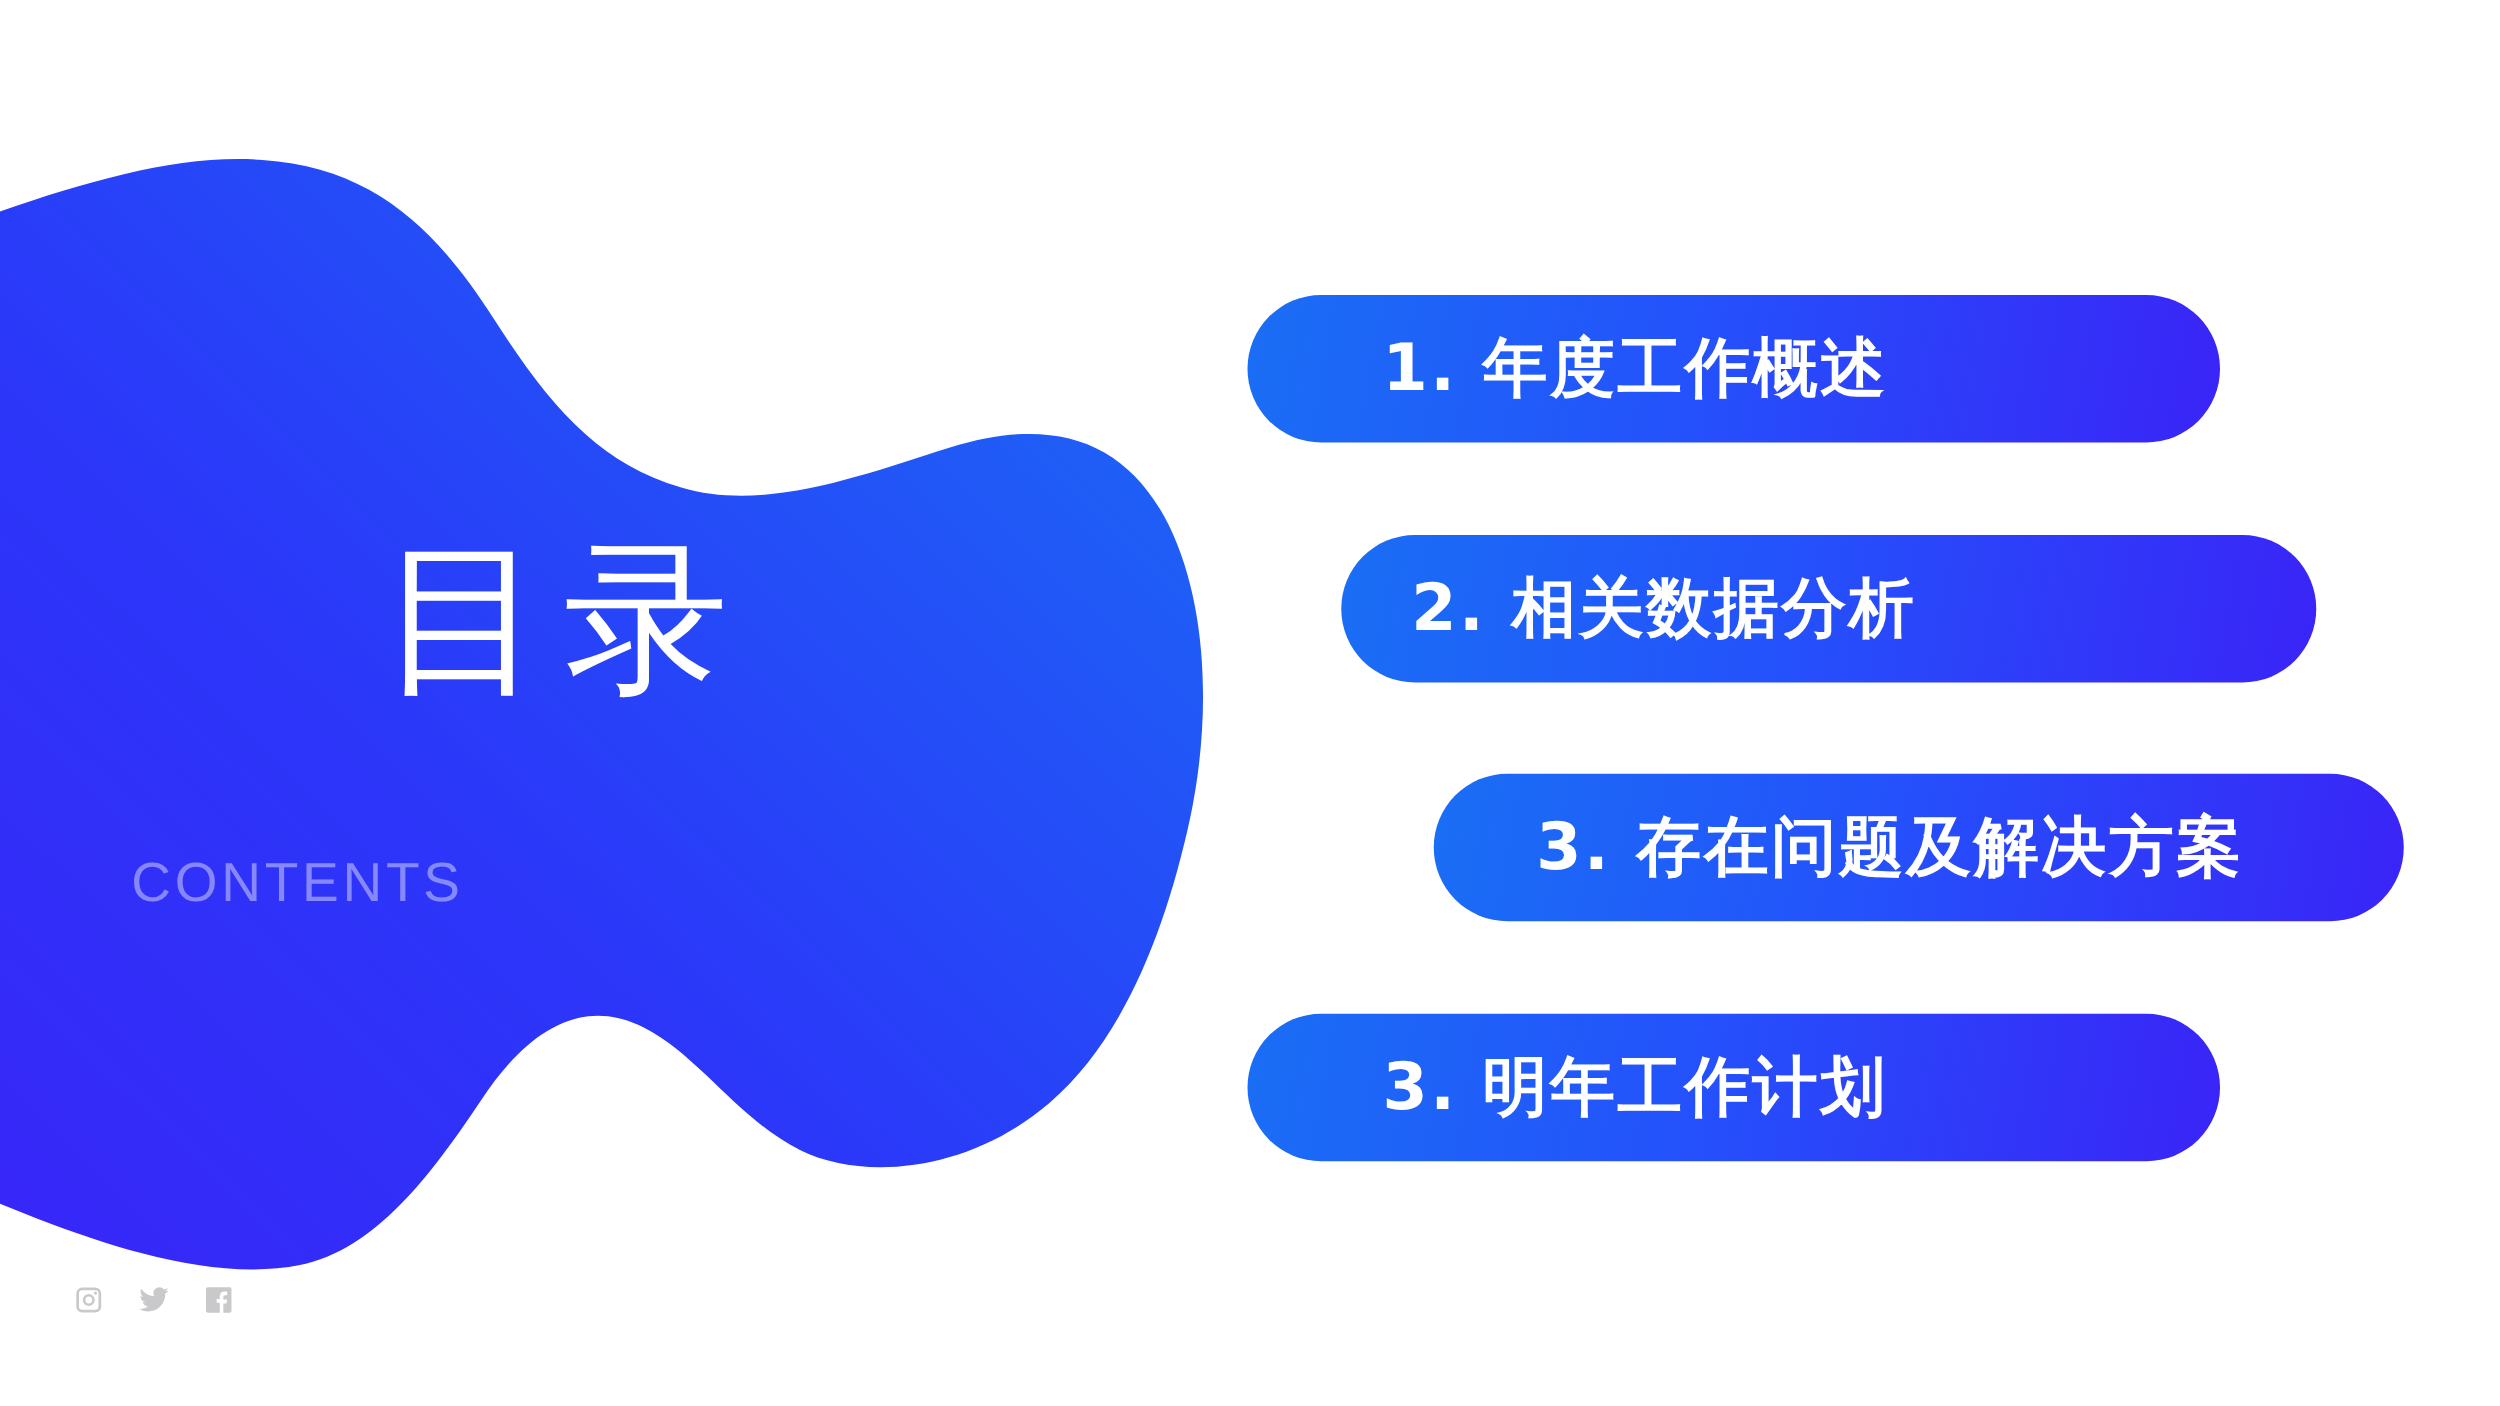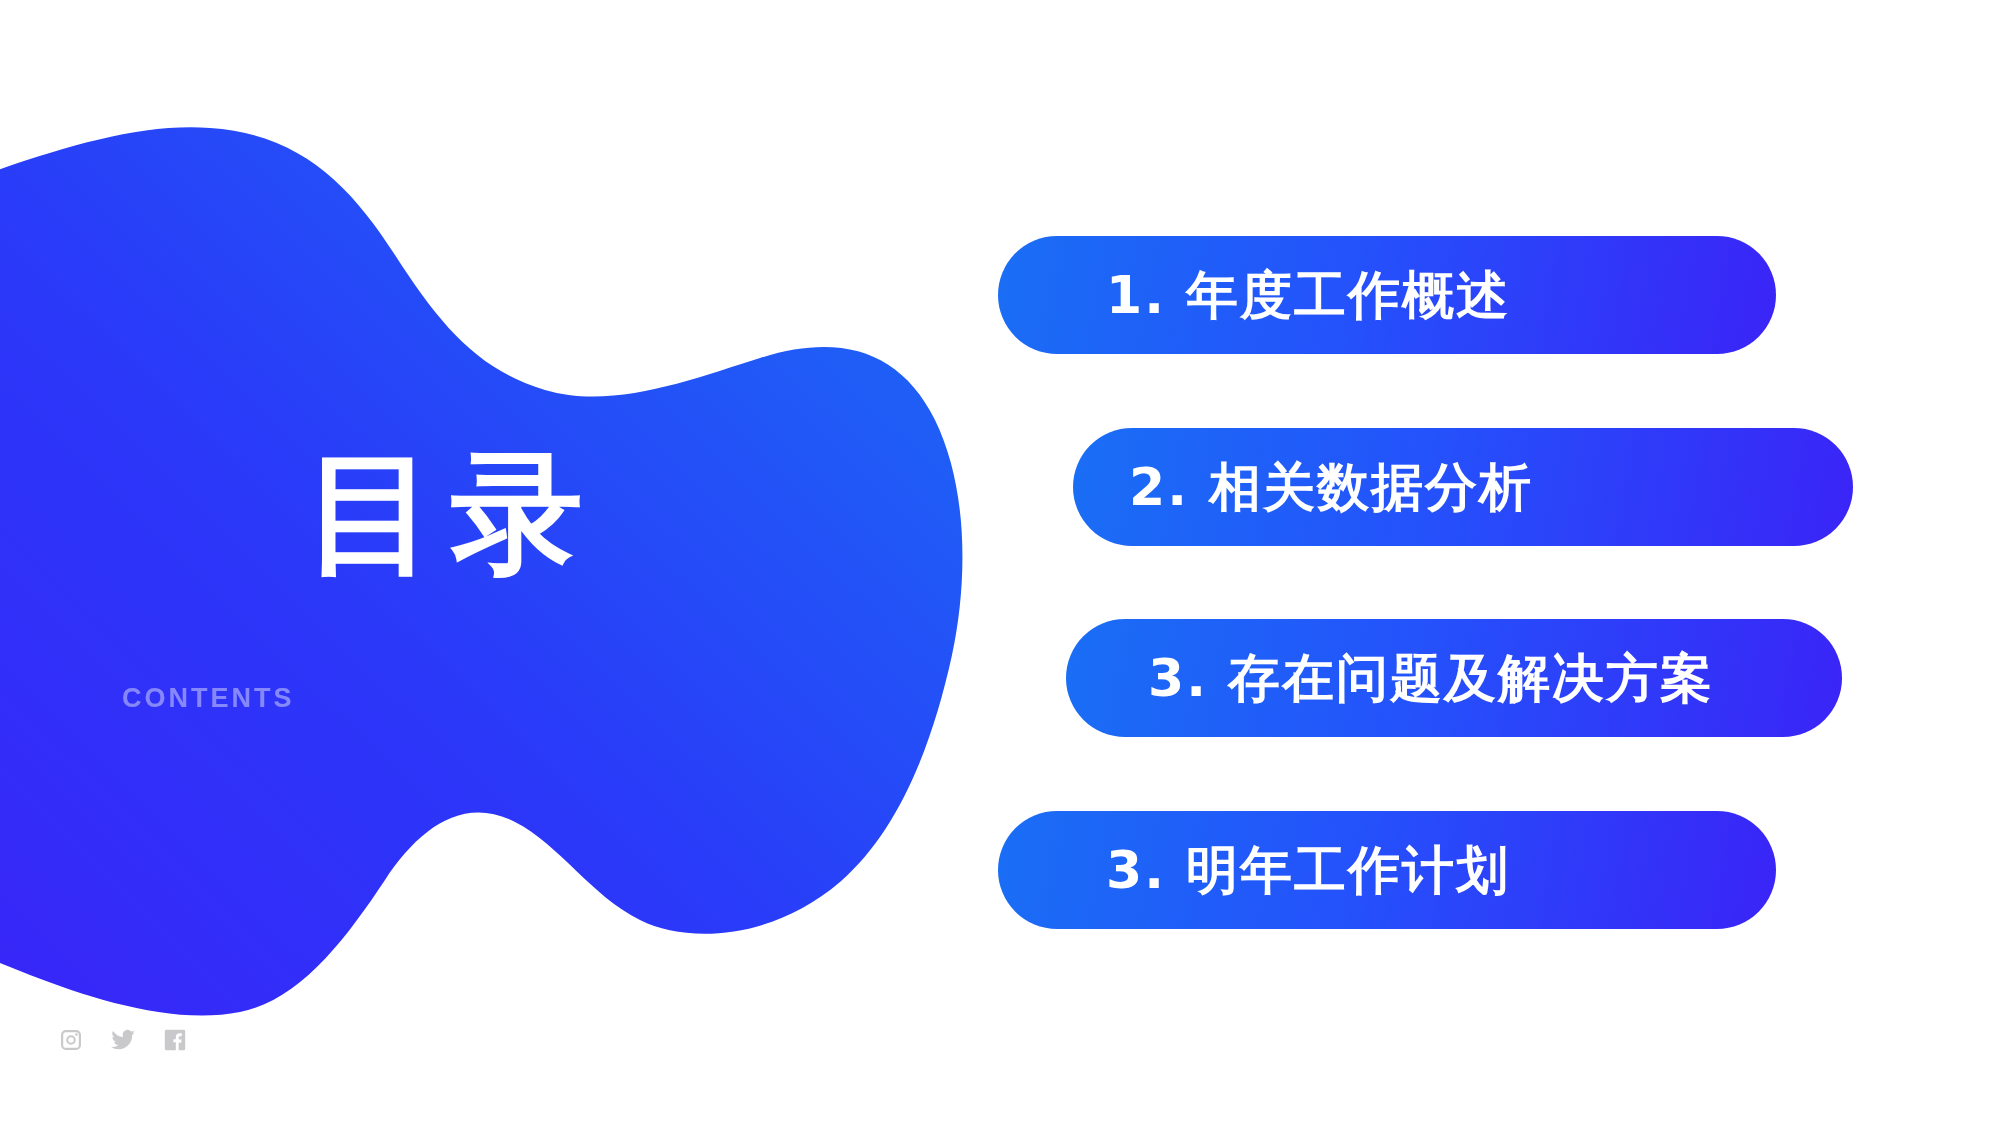--- a/index.html
+++ b/index.html
@@ -37,36 +37,36 @@
   #left-text {
     position: absolute;
     left: 0px;
     top: 430px;
     width: 900px;
     z-index: 3;
   }
   #toc-title {
     position: absolute;
     left: 305px;
-    top: 17px;
+    top: 0px;
     font-size: 132px;
     line-height: 1.0;
-    font-weight: bold;
+    font-weight: normal;
     color: #ffffff;
     letter-spacing: 14px;
     white-space: nowrap;
     font-family: "DejaVu Sans", "Liberation Sans", sans-serif;
   }
   #toc-subtitle {
     position: absolute;
-    left: 122px;
+    left: 105px;
     top: 255px;
-    font-size: 27px;
+    font-size: 44px;
     line-height: 1.0;
-    font-weight: 700;
+    font-weight: 400;
     letter-spacing: 3px;
     color: rgba(255,255,255,0.42);
     white-space: nowrap;
     font-family: "Liberation Sans", sans-serif;
   }
 
   
   #social-row {
     position: absolute;
     left: 58px;
@@ -107,21 +107,21 @@
     font-weight: bold;
     letter-spacing: 2px;
     white-space: nowrap;
     font-family: "DejaVu Sans", "Liberation Sans", sans-serif;
     line-height: 1;
   }
   .pill-1 { left: 998px;  top: 236px; width: 778px; }
   .pill-1 .pill-label { margin-left: 108px; }
   .pill-2 { left: 1073px; top: 428px; width: 780px; }
   .pill-2 .pill-label { margin-left: 56px; }
-  .pill-3 { left: 1066px; top: 619px; width: 776px; }
+  .pill-3 { left: 1147px; top: 619px; width: 776px; }
   .pill-3 .pill-label { margin-left: 82px; }
   .pill-4 { left: 998px;  top: 811px; width: 778px; }
   .pill-4 .pill-label { margin-left: 108px; }
 </style>
 </head>
 <body>
 
 <div id="slide">
 
   <div id="blob-wrap">

